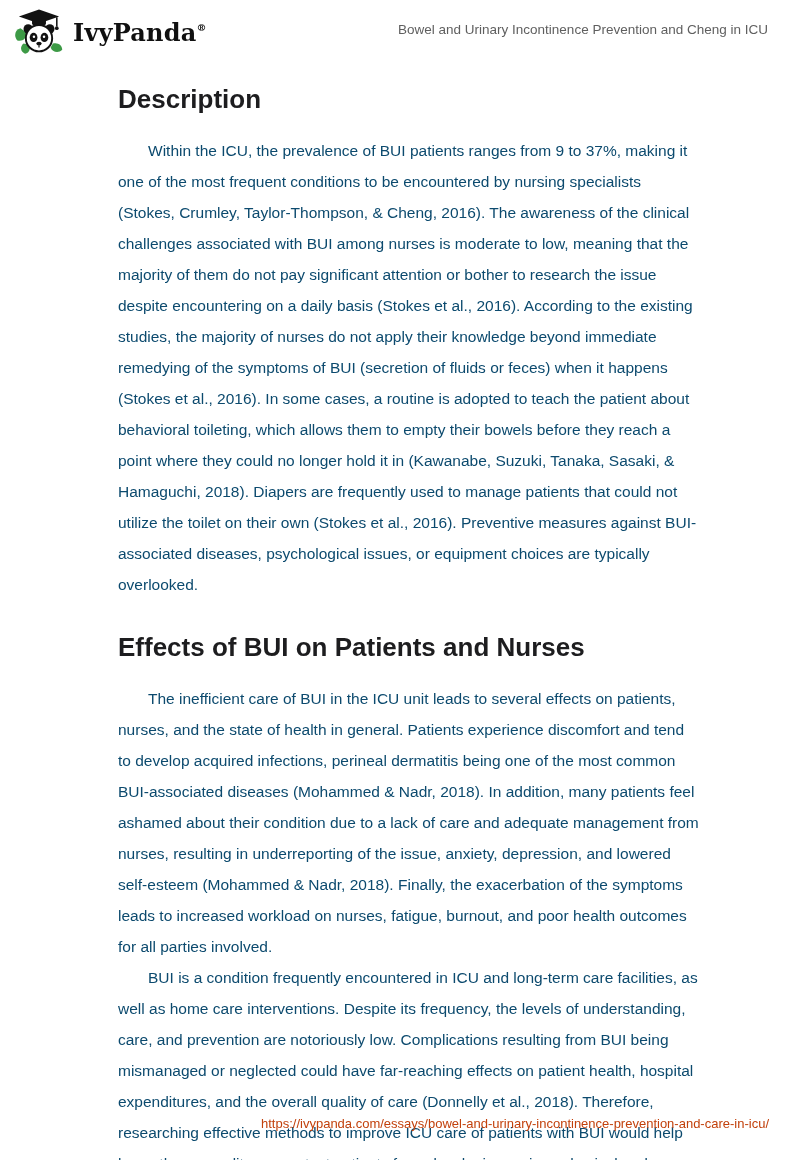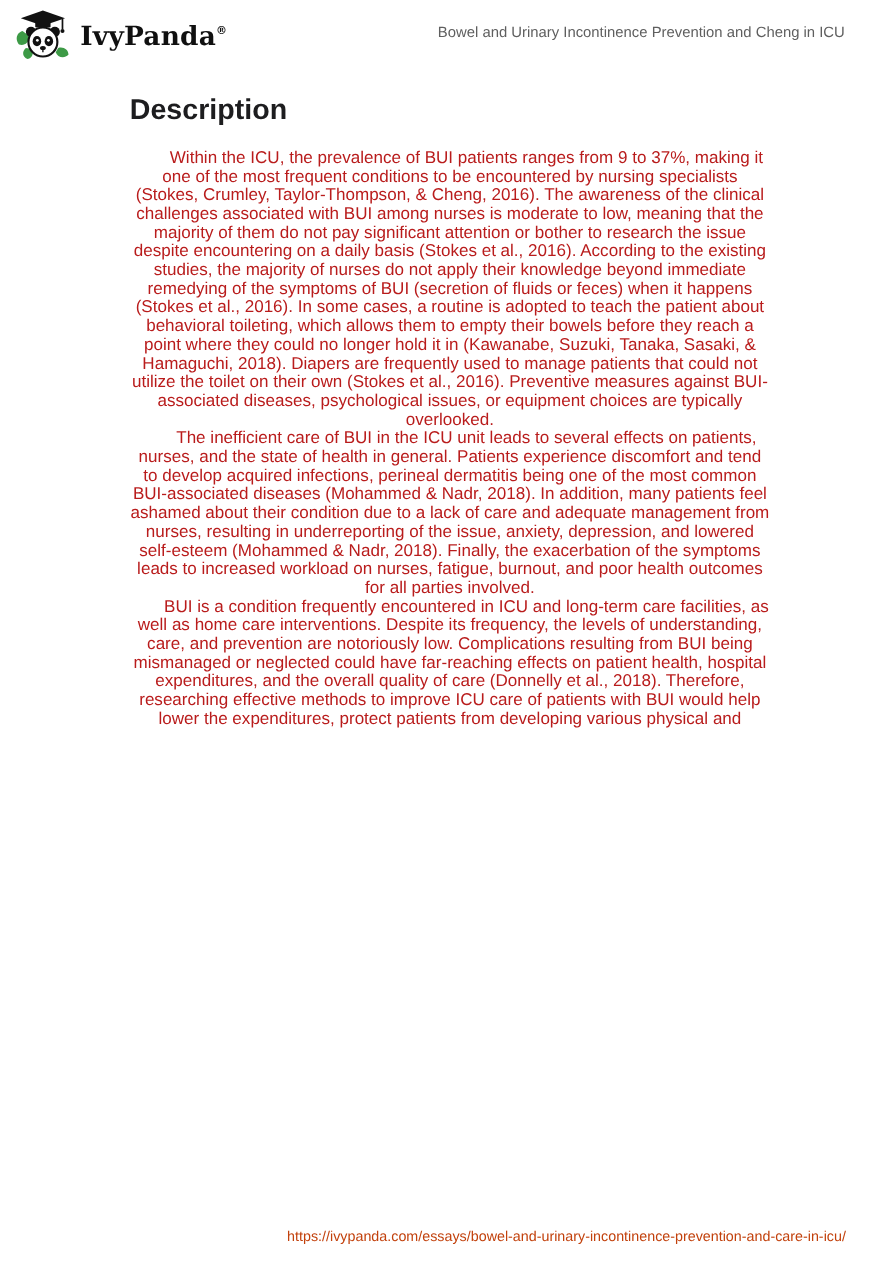--- a/index.html
+++ b/index.html
@@ -60,24 +60,24 @@
     font-family: "Liberation Sans", sans-serif;
     font-weight: bold;
     font-size: 26px;
     line-height: 34px;
     color: #1d1d1f;
     margin: 30px 0 19px 0;
   }
   .section:first-child .section-heading { margin-top: 0; }
   .body-paragraph {
     font-size: 15.5px;
-    line-height: 17px;
-    color: #b91c1c;
+    line-height: 31px;
+    color: #0c4a6e;
     text-indent: 30px;
-    text-align: center;
+    text-align: left;
   }
   
   .footer {
     position: absolute;
     right: 31px;
     bottom: 29px;
     font-size: 13px;
     color: #c2410c;
   }
 </style>
@@ -117,20 +117,21 @@
   </div>
 
   <div class="content">
 
     <div class="section">
       <h2 class="section-heading">Description</h2>
       <p class="body-paragraph">Within the ICU, the prevalence of BUI patients ranges from 9 to 37%, making it one of the most frequent conditions to be encountered by nursing specialists (Stokes, Crumley, Taylor-Thompson, &amp; Cheng, 2016). The awareness of the clinical challenges associated with BUI among nurses is moderate to low, meaning that the majority of them do not pay significant attention or bother to research the issue despite encountering on a daily basis (Stokes et al., 2016). According to the existing studies, the majority of nurses do not apply their knowledge beyond immediate remedying of the symptoms of BUI (secretion of fluids or feces) when it happens (Stokes et al., 2016). In some cases, a routine is adopted to teach the patient about behavioral toileting, which allows them to empty their bowels before they reach a point where they could no longer hold it in (Kawanabe, Suzuki, Tanaka, Sasaki, &amp; Hamaguchi, 2018). Diapers are frequently used to manage patients that could not utilize the toilet on their own (Stokes et al., 2016). Preventive measures against BUI-associated diseases, psychological issues, or equipment choices are typically overlooked.</p>
     </div>
 
     <div class="section">
+      <h2 class="section-heading">Effects of BUI on Patients and Nurses</h2>
       <p class="body-paragraph">The inefficient care of BUI in the ICU unit leads to several effects on patients, nurses, and the state of health in general. Patients experience discomfort and tend to develop acquired infections, perineal dermatitis being one of the most common BUI-associated diseases (Mohammed &amp; Nadr, 2018). In addition, many patients feel ashamed about their condition due to a lack of care and adequate management from nurses, resulting in underreporting of the issue, anxiety, depression, and lowered self-esteem (Mohammed &amp; Nadr, 2018). Finally, the exacerbation of the symptoms leads to increased workload on nurses, fatigue, burnout, and poor health outcomes for all parties involved.</p>
     </div>
 
     <div class="section">
       <p class="body-paragraph">BUI is a condition frequently encountered in ICU and long-term care facilities, as well as home care interventions. Despite its frequency, the levels of understanding, care, and prevention are notoriously low. Complications resulting from BUI being mismanaged or neglected could have far-reaching effects on patient health, hospital expenditures, and the overall quality of care (Donnelly et al., 2018). Therefore, researching effective methods to improve ICU care of patients with BUI would help lower the expenditures, protect patients from developing various physical and</p>
     </div>
 
   </div>
 
   <div class="footer">https://ivypanda.com/essays/bowel-and-urinary-incontinence-prevention-and-care-in-icu/</div>

